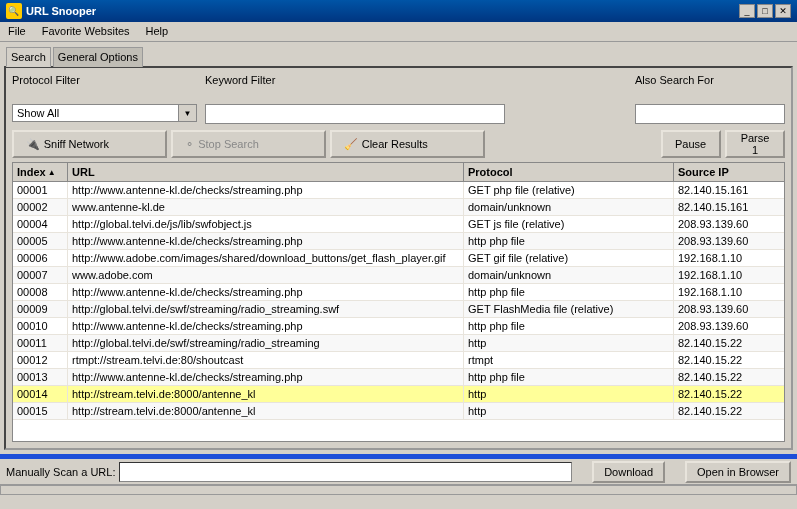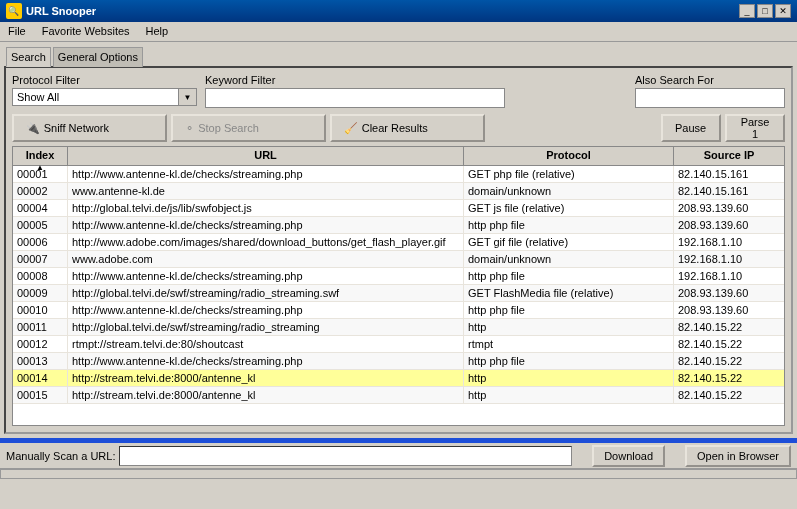--- a/index.html
+++ b/index.html
@@ -108,21 +108,21 @@
     
     .filter-row {
       display: flex;
       gap: 8px;
       margin-bottom: 6px;
       align-items: flex-start;
     }
     .filter-group {
       display: flex;
       flex-direction: column;
-      gap: 2px;
+      gap: 18px;
     }
     .filter-label {
       font-size: 11px;
       color: #000;
     }
     .filter-select-wrapper {
       display: flex;
       border: 1px solid #888;
       background: white;
       width: 185px;
@@ -209,21 +209,20 @@
     .th {
       padding: 2px 4px;
       border-right: 1px solid #888;
       font-size: 11px;
       font-weight: bold;
       cursor: pointer;
       display: flex;
       align-items: center;
       gap: 2px;
       height: 18px;
-      flex-direction: column;
     }
     .th:last-child { border-right: none; }
     .table-body {
       overflow-y: auto;
       height: calc(280px - 19px);
     }
     .table-row {
       display: grid;
       grid-template-columns: 55px 1fr 210px 110px;
       border-bottom: 1px solid #e8e4dc;

